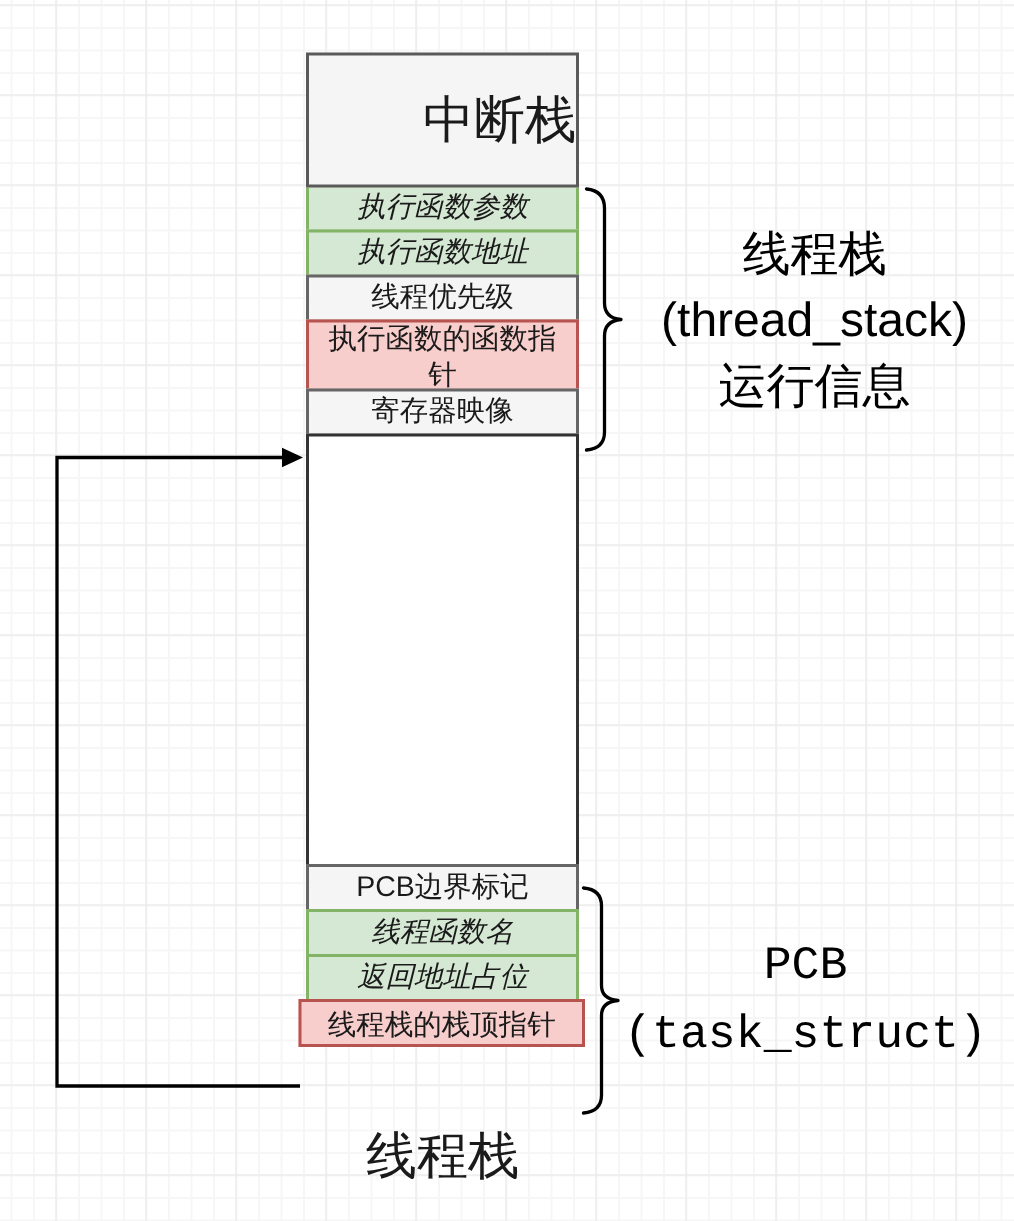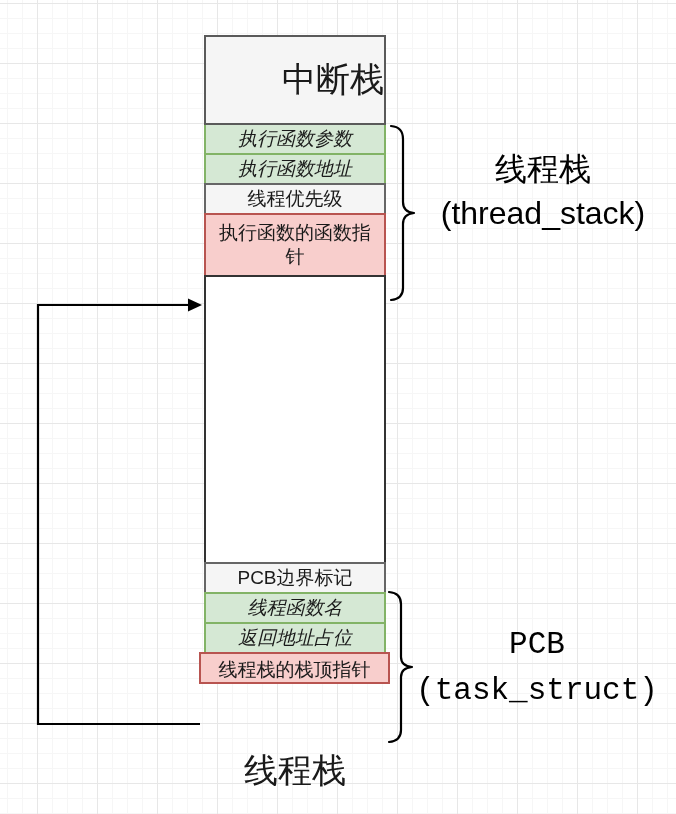--- a/index.html
+++ b/index.html
@@ -42,21 +42,21 @@
     border:2px solid #666;
     display:flex;align-items:center;justify-content:center;
     font-size:19px;line-height:24px;
     text-align:center;
     position:relative;z-index:1;
   }
   .srow.green{background:var(--green-fill);border-color:var(--green-border);font-style:italic;}
   .srow.gray{background:var(--gray-fill);border-color:var(--gray-border);}
   .srow.red{background:var(--red-fill);border-color:var(--red-border);}
   .srow.empty{background:#ffffff;border-color:#333333;height:289px;}
-  .srow.double{height:64px;padding:0 8px;flex-wrap:wrap;}
+  .srow.double{height:48px;padding:0 8px;flex-wrap:wrap;}
   .srow.wide{margin-left:-5px;margin-right:-4px;z-index:3;align-items:flex-end;}
 
   .bottom-label{
     position:absolute;left:204px;top:748px;width:182px;
     text-align:center;font-size:34px;
   }
 
   
   .anno{
     position:absolute;text-align:center;color:#000;
@@ -97,20 +97,23 @@
         </div>
         <div class="srow green">
           <span>执行函数地址</span>
         </div>
         <div class="srow gray">
           <span>线程优先级</span>
         </div>
         <div class="srow red double">
           <span>执行函数的函数指针</span>
         </div>
+        <div class="srow gray">
+          <span>寄存器映像</span>
+        </div>
         <div class="srow empty"></div>
         <div class="srow gray">
           <span>PCB边界标记</span>
         </div>
         <div class="srow green">
           <span>线程函数名</span>
         </div>
         <div class="srow green">
           <span>返回地址占位</span>
         </div>
@@ -118,20 +121,21 @@
           <span>线程栈的栈顶指针</span>
         </div>
       </div>
   </div>
 
   <div class="bottom-label">线程栈</div>
 
   <div class="anno anno-thread">
     <div>线程栈</div>
     <div>(thread_stack)</div>
+    <div>运行信息</div>
   </div>
 
   <div class="anno anno-pcb">
     <div>PCB</div>
     <div>(task_struct)</div>
   </div>
 
 </div>
 
 </body></html>

